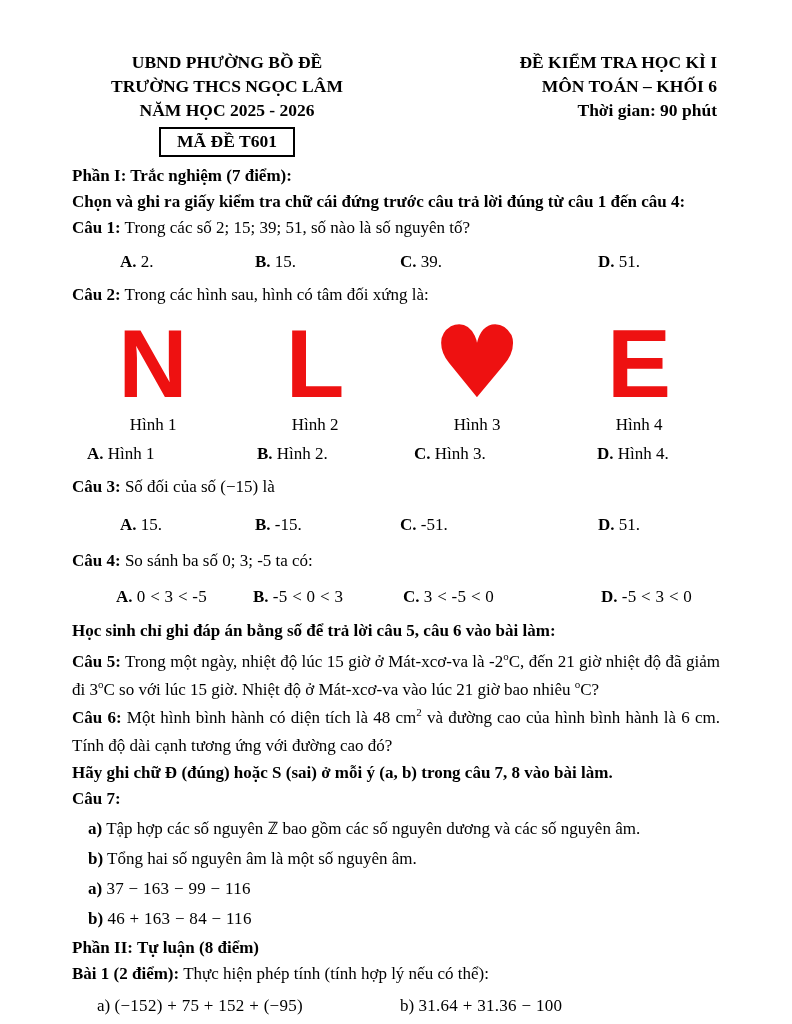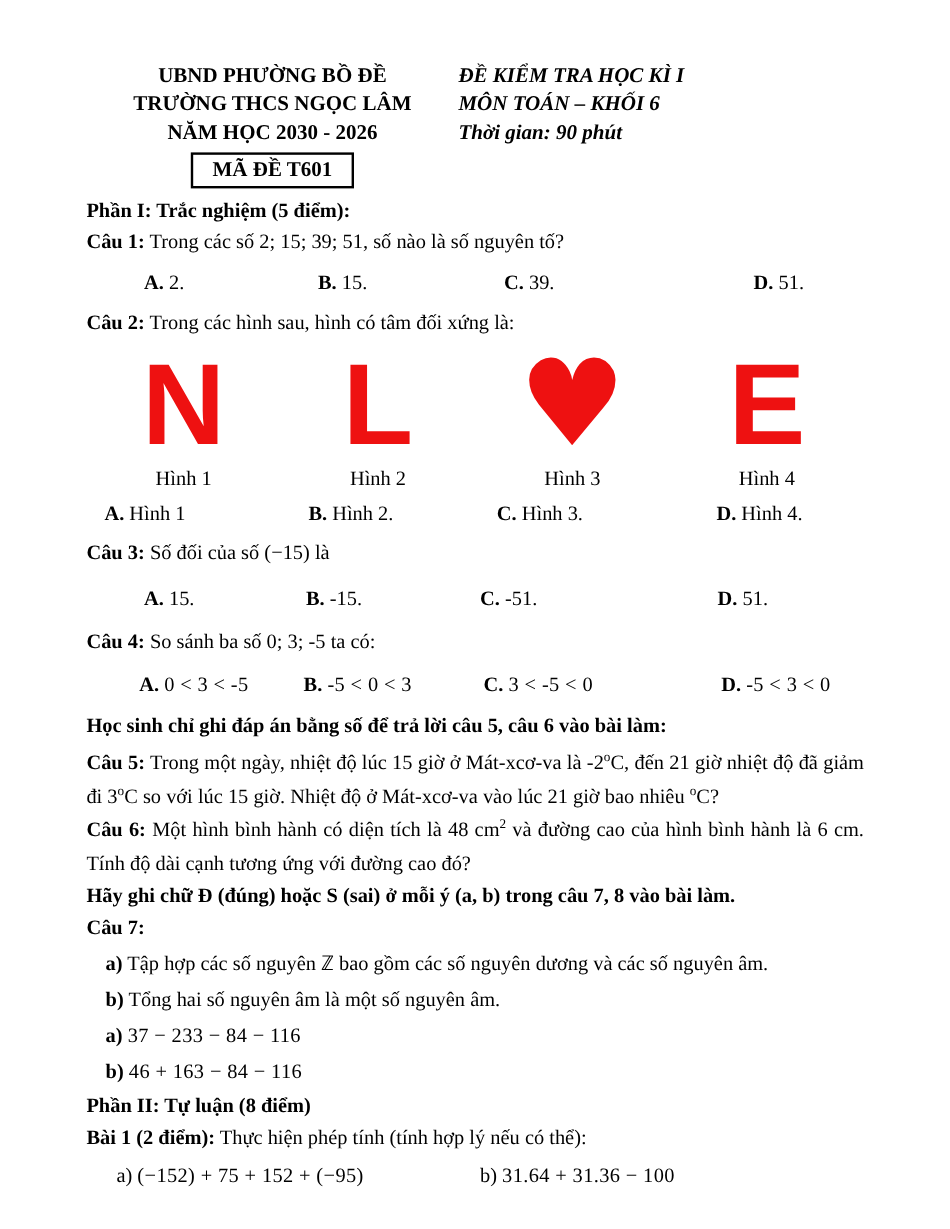--- a/index.html
+++ b/index.html
@@ -8,35 +8,35 @@
     width:792px; height:1024px; background:#fff; color:#000;
     font-family:"Liberation Serif", serif; font-size:17px;
     padding:50px 72px 0 72px; position:relative; overflow:hidden;
   }
   p { margin:0; line-height:26px; }
   b { font-weight:bold; }
 
   
   .hdr { display:flex; }
   .hdr-left  { width:310px; text-align:center; }
-  .hdr-right { width:335px; text-align:left;font-style:italic; }
+  .hdr-right { width:335px; text-align:right; }
   .hl { font-weight:bold; font-size:17.5px; line-height:24px; white-space:nowrap; }
   .code-box {
     display:inline-block; border:2px solid #000; padding:2px 16px 3px;
     font-weight:bold; font-size:17.5px; margin-top:5px;font-family:Liberation Serif, serif;
   }
 
   .sec { font-weight:bold; }
   .mt6 { margin-top:6px; }
   .mt3 { margin-top:3px; }
 
   
   .opts { display:flex; margin:8px 0 7px 0; line-height:26px; }
   .opt  { white-space:nowrap; }
-  .o1 { padding-left:48px;gap:10px; }
+  .o1 { padding-left:48px; }
   .o1 .c1{width:135px;} .o1 .c2{width:145px;} .o1 .c3{width:198px;}
   .o2 { padding-left:15px; margin-top:5px; }
   .o2 .c1{width:170px;} .o2 .c2{width:157px;} .o2 .c3{width:183px;}
   .o3 { padding-left:48px; margin:12px 0 10px 0; }
   .o3 .c1{width:135px;} .o3 .c2{width:145px;} .o3 .c3{width:198px;}
   .o4 { padding-left:44px; margin:10px 0 8px 0; }
   .o4 .c1{width:137px;} .o4 .c2{width:150px;} .o4 .c3{width:198px;}
 
   
   .figrow { display:flex; margin-top:10px; height:84px; align-items:flex-end; }
@@ -60,33 +60,34 @@
 </style>
 </head>
 <body>
 
 <div class="page">
 
   <div class="hdr">
     <div class="hdr-left">
       <div class="hl">UBND PHƯỜNG BỒ ĐỀ</div>
       <div class="hl">TRƯỜNG THCS NGỌC LÂM</div>
-      <div class="hl">NĂM HỌC 2030 - 2026</div>
+      <div class="hl">NĂM HỌC 2025 - 2026</div>
       <div class="code-box">
         <span>MÃ ĐỀ T601</span>
       </div>
     </div>
     <div class="hdr-right">
       <div class="hl">ĐỀ KIỂM TRA HỌC KÌ I</div>
       <div class="hl">MÔN TOÁN – KHỐI 6</div>
       <div class="hl">Thời gian: 90 phút</div>
     </div>
   </div>
 
-  <p class="sec mt6">Phần I: Trắc nghiệm (5 điểm):</p>
+  <p class="sec mt6">Phần I: Trắc nghiệm (7 điểm):</p>
+  <p class="sec">Chọn và ghi ra giấy kiểm tra chữ cái đứng trước câu trả lời đúng từ câu 1 đến câu 4:</p>
 
   <p><b>Câu 1:</b> <span>Trong các số 2; 15; 39; 51, số nào là số nguyên tố?</span></p>
   <div class="opts o1">
     <span class="opt c1"><b>A.</b> <span>2.</span></span>
     <span class="opt c2"><b>B.</b> <span>15.</span></span>
     <span class="opt c3"><b>C.</b> <span>39.</span></span>
     <span class="opt c4"><b>D.</b> <span>51.</span></span>
   </div>
 
   <p><b>Câu 2:</b> <span>Trong các hình sau, hình có tâm đối xứng là:</span></p>
@@ -131,21 +132,21 @@
   <p class="just q5"><b>Câu 5:</b> <span>Trong một ngày, nhiệt độ lúc 15 giờ ở Mát-xcơ-va là -2</span><sup>o</sup><span>C, đến 21 giờ nhiệt độ đã giảm đi 3</span><sup>o</sup><span>C so với lúc 15 giờ. Nhiệt độ ở Mát-xcơ-va vào lúc 21 giờ bao nhiêu </span><sup>o</sup><span>C?</span></p>
 
   <p class="just"><b>Câu 6:</b> <span>Một hình bình hành có diện tích là 48 cm</span><sup>2</sup><span> và đường cao của hình bình hành là 6 cm. Tính độ dài cạnh tương ứng với đường cao đó?</span></p>
 
   <p class="sec">Hãy ghi chữ Đ (đúng) hoặc S (sai) ở mỗi ý (a, b) trong câu 7, 8 vào bài làm.</p>
 
   <p class="sec">Câu 7:</p>
   <p class="ab"><b>a)</b> <span>Tập hợp các số nguyên ℤ bao gồm các số nguyên dương và các số nguyên âm.</span></p>
   <p class="ab"><b>b)</b> <span>Tổng hai số nguyên âm là một số nguyên âm.</span></p>
 
-  <p class="ab"><b>a)</b> <span class="mexpr">37 − 233 − 84 − 116</span></p>
+  <p class="ab"><b>a)</b> <span class="mexpr">37 − 163 − 99 − 116</span></p>
   <p class="ab"><b>b)</b> <span class="mexpr">46 + 163 − 84 − 116</span></p>
 
   <p class="sec mt3">Phần II: Tự luận (8 điểm)</p>
   <p><b>Bài 1 (2 điểm):</b> <span>Thực hiện phép tính (tính hợp lý nếu có thể):</span></p>
   <div class="b1row">
     <span class="b1a"><span>a)</span> <span class="mexpr">(−152) + 75 + 152 + (−95)</span></span>
     <span class="b1b"><span>b)</span> <span class="mexpr">31.64 + 31.36 − 100</span></span>
   </div>
 
 </div>

